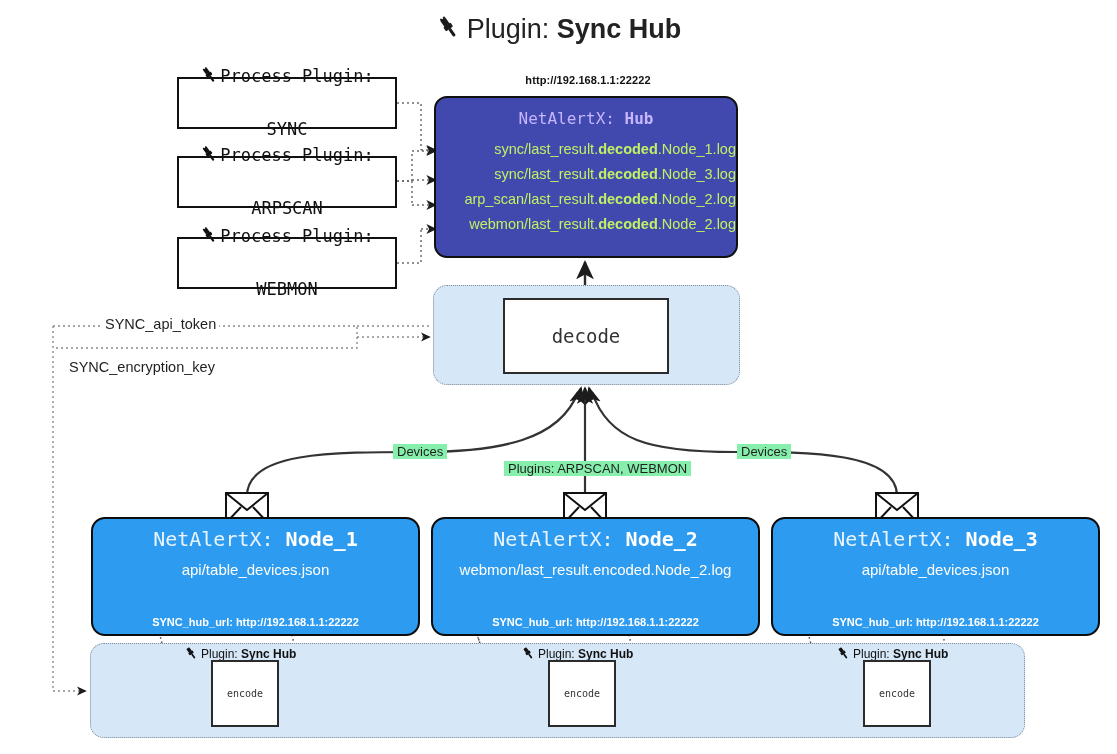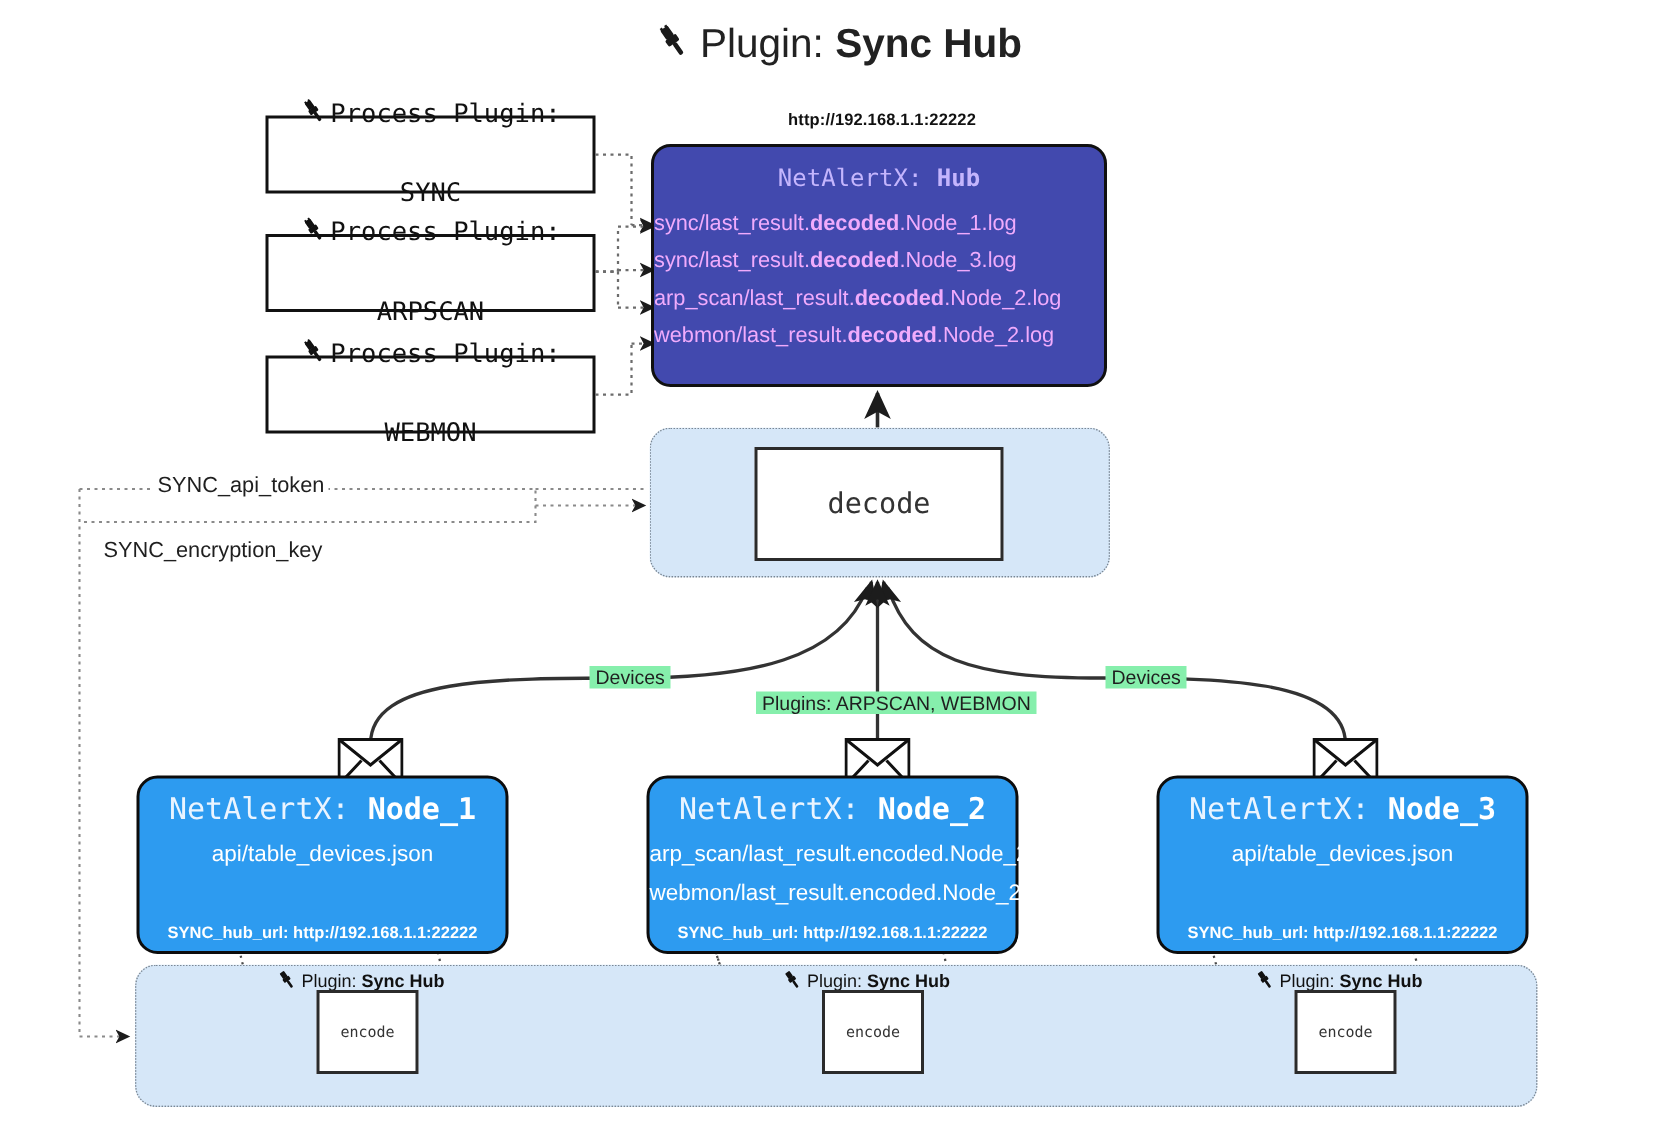--- a/index.html
+++ b/index.html
@@ -25,39 +25,39 @@
   .procbox .l2{white-space:nowrap;}
 
   
   #huburl{left:438px;top:74px;width:300px;text-align:center;font-size:11px;font-weight:700;color:#111;letter-spacing:.1px;}
   #hub{left:434px;top:96px;width:304px;height:162px;background:#4249ae;border:2.5px solid #101010;border-radius:13px;}
   #hub .hubtitle{margin-top:11px;text-align:center;color:#c4b5fd;
       font-family:"DejaVu Sans Mono","Liberation Mono",monospace;font-size:16px;}
   #hub .hubtitle b{font-weight:700;}
   #hub .hubtitle .reg{font-weight:400;}
   #hub .lines{margin-top:9px;}
-  #hub .lines div{color:#f0abfc;font-size:14.5px;line-height:25px;text-align:left;white-space:nowrap;}
+  #hub .lines div{color:#bef264;font-size:14.5px;line-height:25px;text-align:right;white-space:nowrap;}
   #hub .lines div b{font-weight:700;}
 
   
   .bluebox{background:#d6e7f8;border:1.6px dotted #7a8794;border-radius:14px;}
   #decodewrap{left:433px;top:285px;width:307px;height:100px;}
   #bottomwrap{left:90px;top:643px;width:935px;height:95px;}
 
   .whitebox{background:#fff;border:2.2px solid #2b2b2b;display:flex;align-items:center;justify-content:center;
             font-family:"DejaVu Sans Mono","Liberation Mono",monospace;color:#333;}
   #decodebox{left:503px;top:298px;width:166px;height:76px;font-size:19px;}
-  .encodebox{width:68px;height:56px;font-size:10px;}
+  .encodebox{width:68px;height:67px;font-size:10px;}
 
   .plugcap{position:absolute;font-size:12px;color:#111;white-space:nowrap;}
   .plugcap .plug{display:inline-block;vertical-align:-3px;margin-right:2px;}
   .plugcap b{font-weight:700;}
 
   
-  .nodecard{background:#2d9bf0;border:2.5px solid #0c0c0c;border-radius:14px;width:248px;height:119px;}
+  .nodecard{background:#2d9bf0;border:2.5px solid #0c0c0c;border-radius:14px;width:329px;height:119px;}
   .nodecard .ntitle{margin-top:8px;text-align:center;color:#fff;
       font-family:"DejaVu Sans Mono","Liberation Mono",monospace;font-size:20px;}
   .nodecard .ntitle b{font-weight:700;}
   .nodecard .ntitle .reg{font-weight:400;color:#eaf4ff;}
   .nodecard .nlines{margin-top:6px;}
   .nodecard .nlines div{color:#fff;font-size:15px;line-height:26px;text-align:center;white-space:nowrap;}
   .nodecard .nfoot{position:absolute;left:0;bottom:6px;width:100%;text-align:center;
                    color:#fff;font-size:11px;font-weight:700;white-space:nowrap;}
 
   
@@ -245,21 +245,20 @@
     </div>
     <div class="nfoot">SYNC_hub_url: http://192.168.1.1:22222</div>
   </div>
 
   <div class="node nodecard" style="left:431px;top:517px;">
     <div class="ntitle">
       <span class="reg">NetAlertX:</span>
       <b>Node_2</b>
     </div>
     <div class="nlines">
-      <div>arp_scan/last_result.encoded.Node_2.log</div>
       <div>webmon/last_result.encoded.Node_2.log</div>
     </div>
     <div class="nfoot">SYNC_hub_url: http://192.168.1.1:22222</div>
   </div>
 
   <div class="node nodecard" style="left:771px;top:517px;">
     <div class="ntitle">
       <span class="reg">NetAlertX:</span>
       <b>Node_3</b>
     </div>

